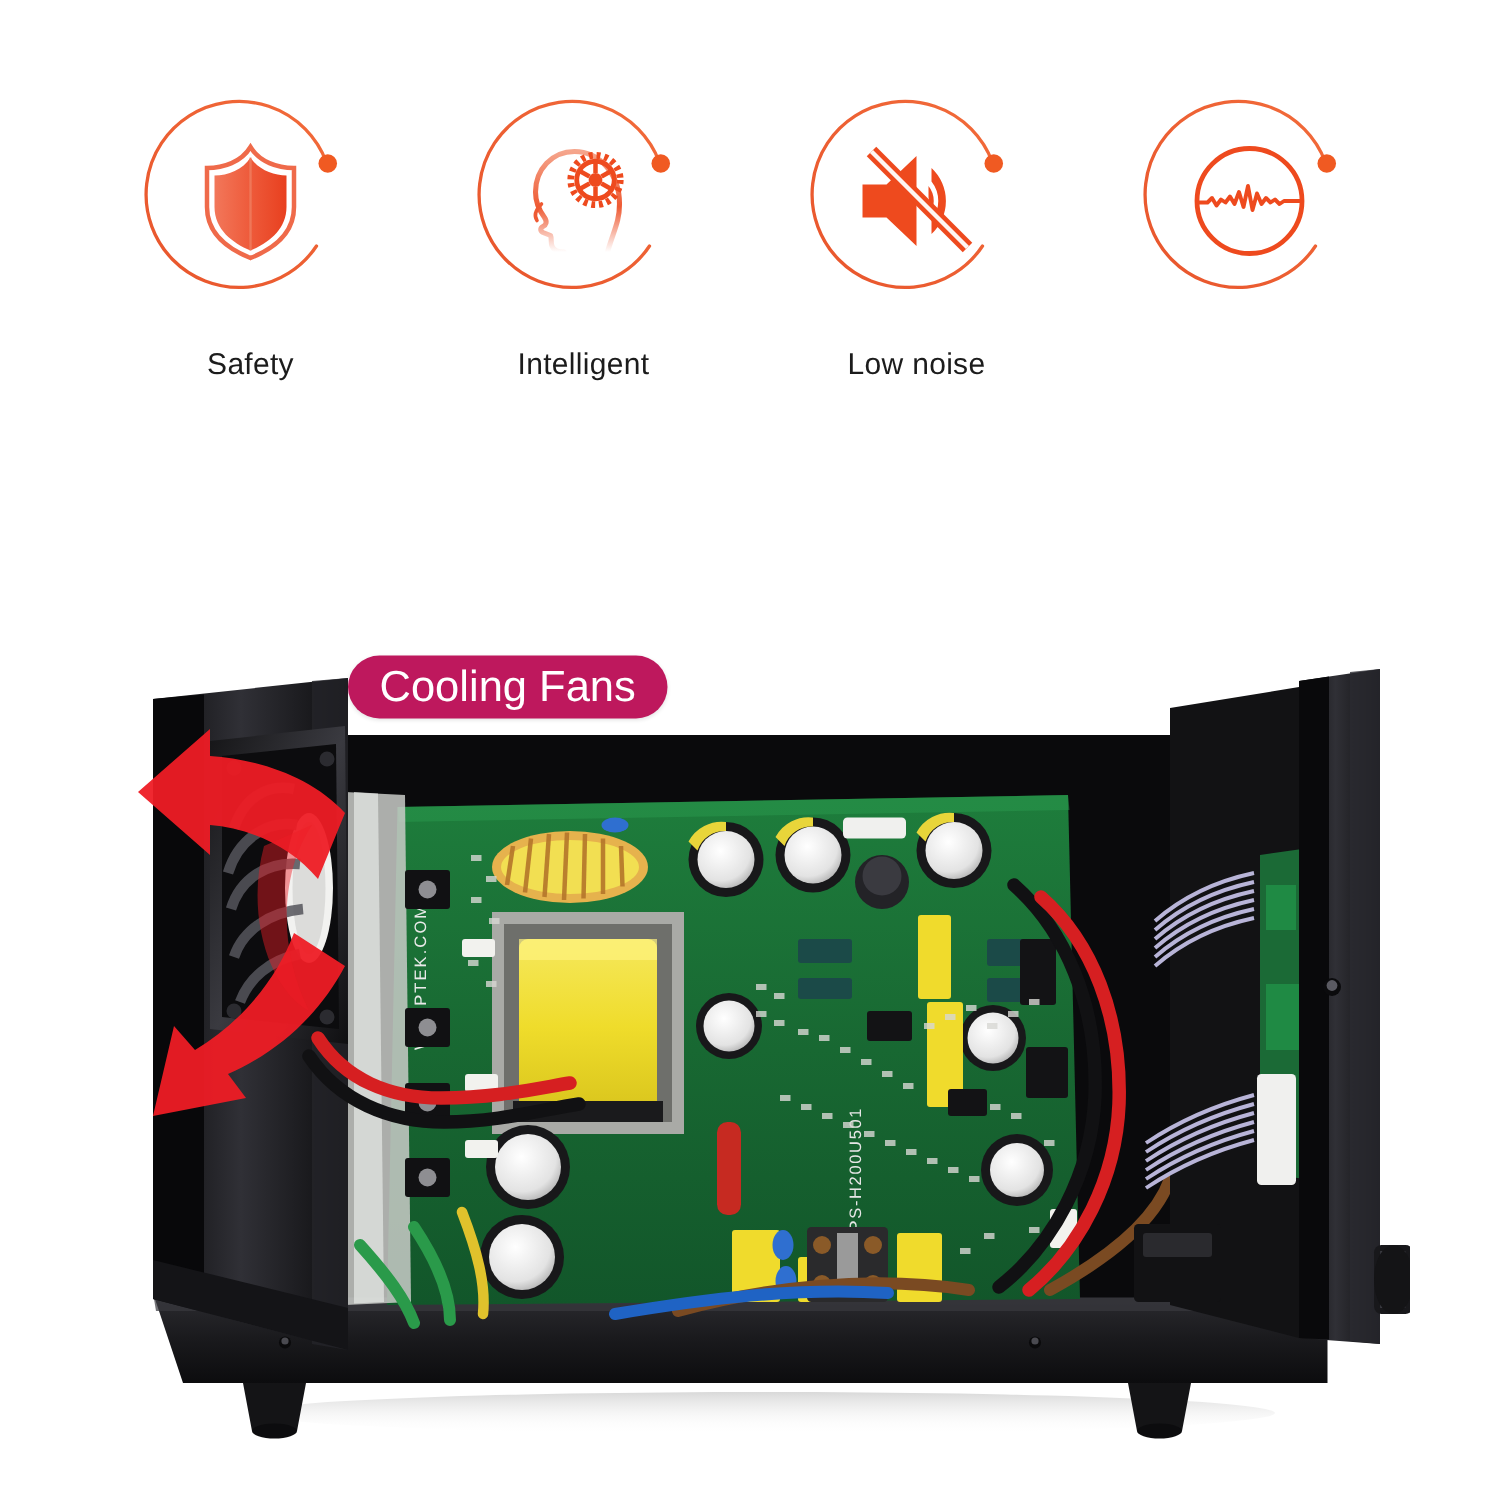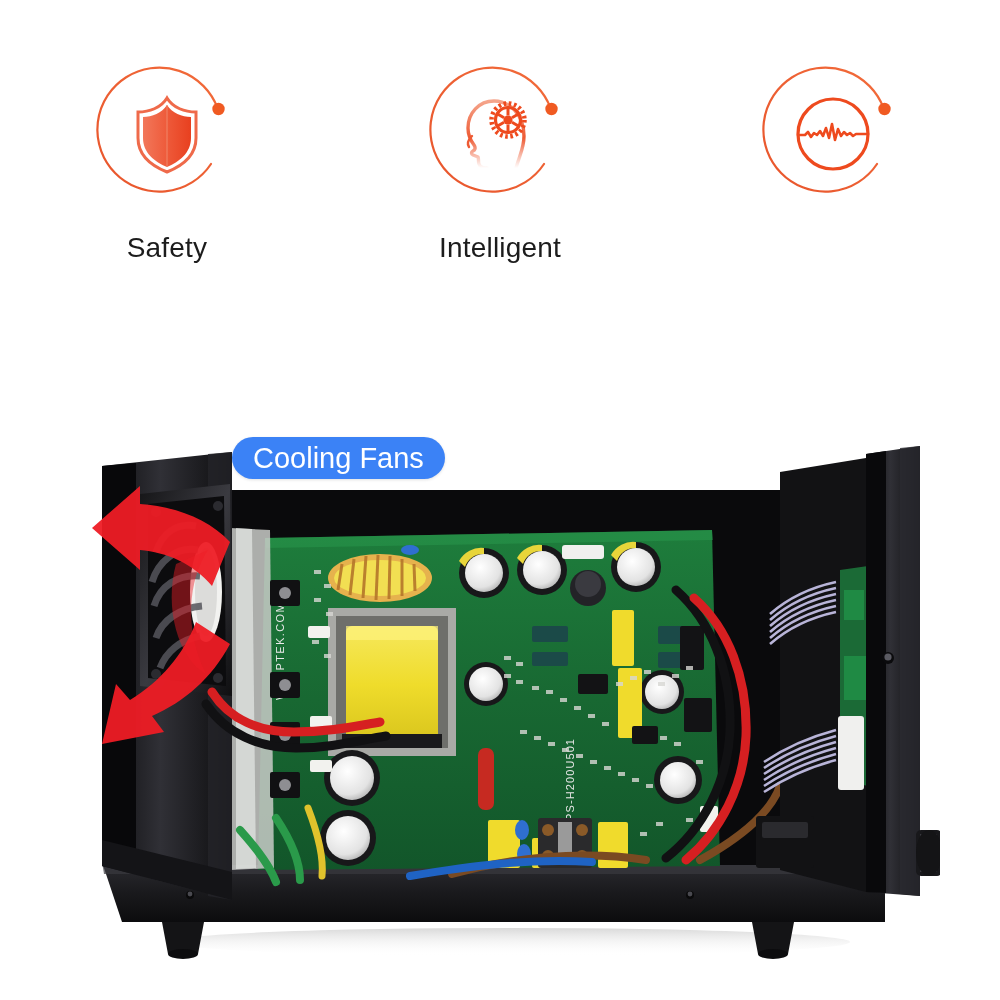--- a/index.html
+++ b/index.html
@@ -51,35 +51,35 @@
     top: 50%;
     transform: translate(-50%, -50%);
     width: 92px;
     height: 92px;
     display: flex;
     align-items: center;
     justify-content: center;
   }
   .feature-label {
     margin-top: 22px;
-    font-size: 28px;
+    font-size: 20px;
     color: #1c1c1c;
     letter-spacing: 0.2px;
     white-space: nowrap;
   }
 
   
   #cooling-fans-badge {
     position: absolute;
     left: 232px;
     top: 437px;
     height: 42px;
     padding: 0 21px;
     border-radius: 21px;
-    background: #3b82f6;
+    background: #be185d;
     color: #ffffff;
     font-size: 29px;
     line-height: 42px;
     white-space: nowrap;
     z-index: 40;
     box-shadow: 0 1px 3px rgba(0,0,0,0.12);
   }
 
   
   #product-photo {
@@ -163,20 +163,41 @@
                 <line x1="-10.8" y1="-6.2" x2="-4" y2="-2.3"></line>
               </g>
             </g>
           </g>
         </svg>
       </div>
     </div>
     <div class="feature-label">Intelligent</div>
   </div>
 
+  <div class="feature-item">
+    <div class="feature-ring-wrap">
+      <svg class="ring" viewBox="0 0 152 152">
+        <path d="M 126.5 50 A 62 62 0 1 0 120 106" fill="none" stroke="url(#ringGradA)" stroke-width="2.2" stroke-linecap="round"></path>
+        <circle cx="127.5" cy="51" r="6.2" fill="#f05a22"></circle>
+      </svg>
+      <div class="feature-glyph">
+        <svg viewBox="0 0 92 92" width="92" height="92">
+          <g fill="#ee4a1e">
+            <path d="M10 35 L 26 35 L 46 16 L 46 76 L 26 57 L 10 57 Z"></path>
+            <path d="M56 24 A 30 30 0 0 1 56 68 L 56 59 A 21 21 0 0 0 56 33 Z"></path>
+            <path d="M54 36 A 16 16 0 0 1 54 56 L 54 48.5 A 7.5 7.5 0 0 0 54 43.5 Z"></path>
+          </g>
+          <line x1="16" y1="13" x2="80" y2="77" stroke="#ee4a1e" stroke-width="9" stroke-linecap="butt"></line>
+          <line x1="16" y1="13" x2="80" y2="77" stroke="#ffffff" stroke-width="3" stroke-linecap="butt" opacity="0.95"></line>
+          <line x1="16" y1="13" x2="80" y2="77" stroke="#ee4a1e" stroke-width="7" stroke-linecap="butt" opacity="0"></line>
+        </svg>
+      </div>
+    </div>
+    <div class="feature-label">Low noise</div>
+  </div>
 
   <div class="feature-item">
     <div class="feature-ring-wrap">
       <svg class="ring" viewBox="0 0 152 152">
         <path d="M 126.5 50 A 62 62 0 1 0 120 106" fill="none" stroke="url(#ringGradA)" stroke-width="2.2" stroke-linecap="round"></path>
         <circle cx="127.5" cy="51" r="6.2" fill="#f05a22"></circle>
       </svg>
       <div class="feature-glyph">
         <svg viewBox="0 0 92 92" width="92" height="92">
           <circle cx="46" cy="46" r="35" fill="none" stroke="#ee4a1e" stroke-width="3.2"></circle>

